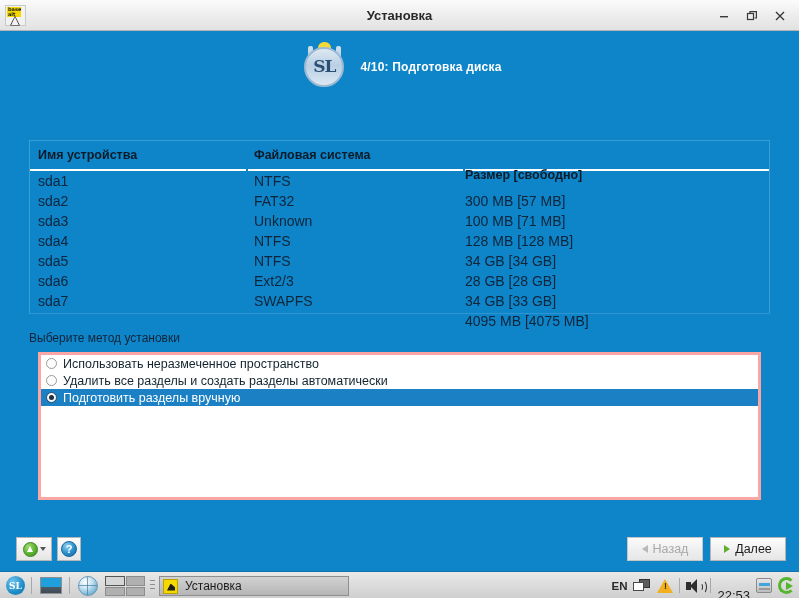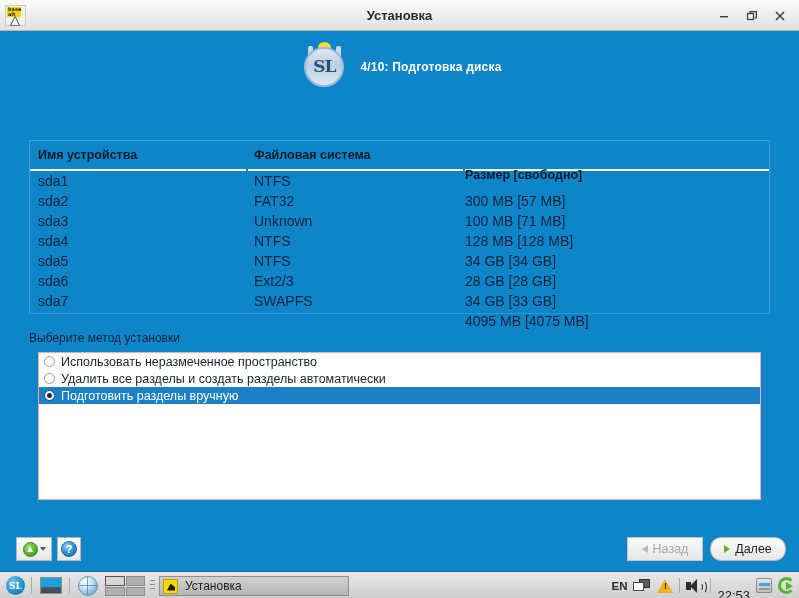--- a/index.html
+++ b/index.html
@@ -127,21 +127,21 @@
     font-size: 14px; color: #10243a;
   }
   .c1 { left: 8px; }
   .c2 { left: 224px; }
   .c3 { left: 435px; margin-top: 20px; }
 
   
   .list-box {
     position: absolute; left: 38px; top: 352px; width: 723px; height: 148px;
     background: #ffffff;
-    border: 1px solid #fca5a5;
+    border: 3px solid #fca5a5;
     box-sizing: border-box;
     overflow: hidden;
   }
   .opt {
     position: relative; height: 17px; display: flex; align-items: center;
     padding-left: 5px; box-sizing: border-box;
   }
   .opt.selected {
     background: #1b81c4;
   }
@@ -211,21 +211,20 @@
   .btn-back {
     position: absolute; left: 627px; top: 537px; width: 76px; height: 24px;
     gap: 5px;
     color: #a8a8a8;
     background: linear-gradient(to bottom, #fbfbfb 0%, #efefef 55%, #e7e7e7 100%);
     border-color: #c6c6c6;
   }
   .btn-next {
     position: absolute; left: 710px; top: 537px; width: 76px; height: 24px;
     gap: 5px;
-    border-radius: 11px;
   }
   .chev-l {
     width: 0; height: 0;
     border-top: 4.5px solid transparent; border-bottom: 4.5px solid transparent;
     border-right: 6px solid #b9b9b9;
   }
   .chev-r {
     width: 0; height: 0;
     border-top: 4.5px solid transparent; border-bottom: 4.5px solid transparent;
     border-left: 6px solid #5fae2e;

